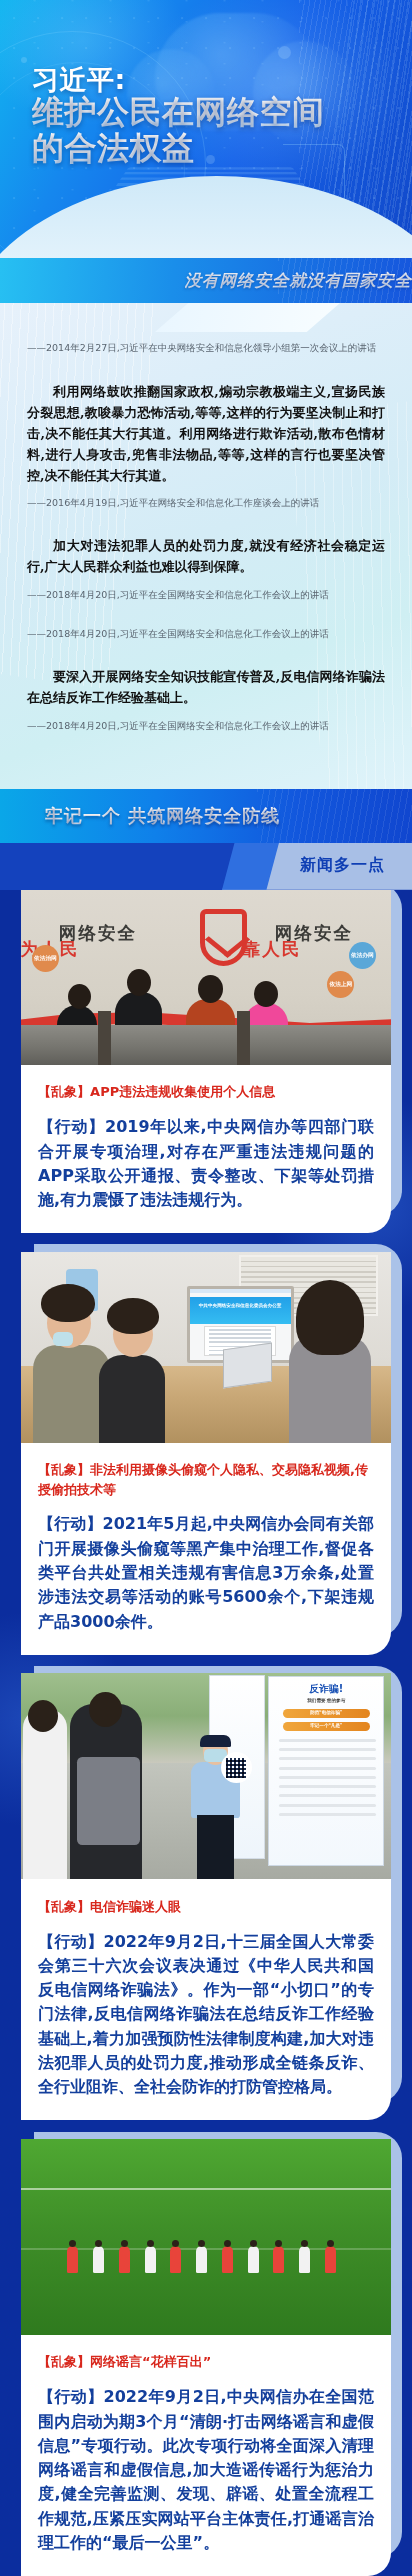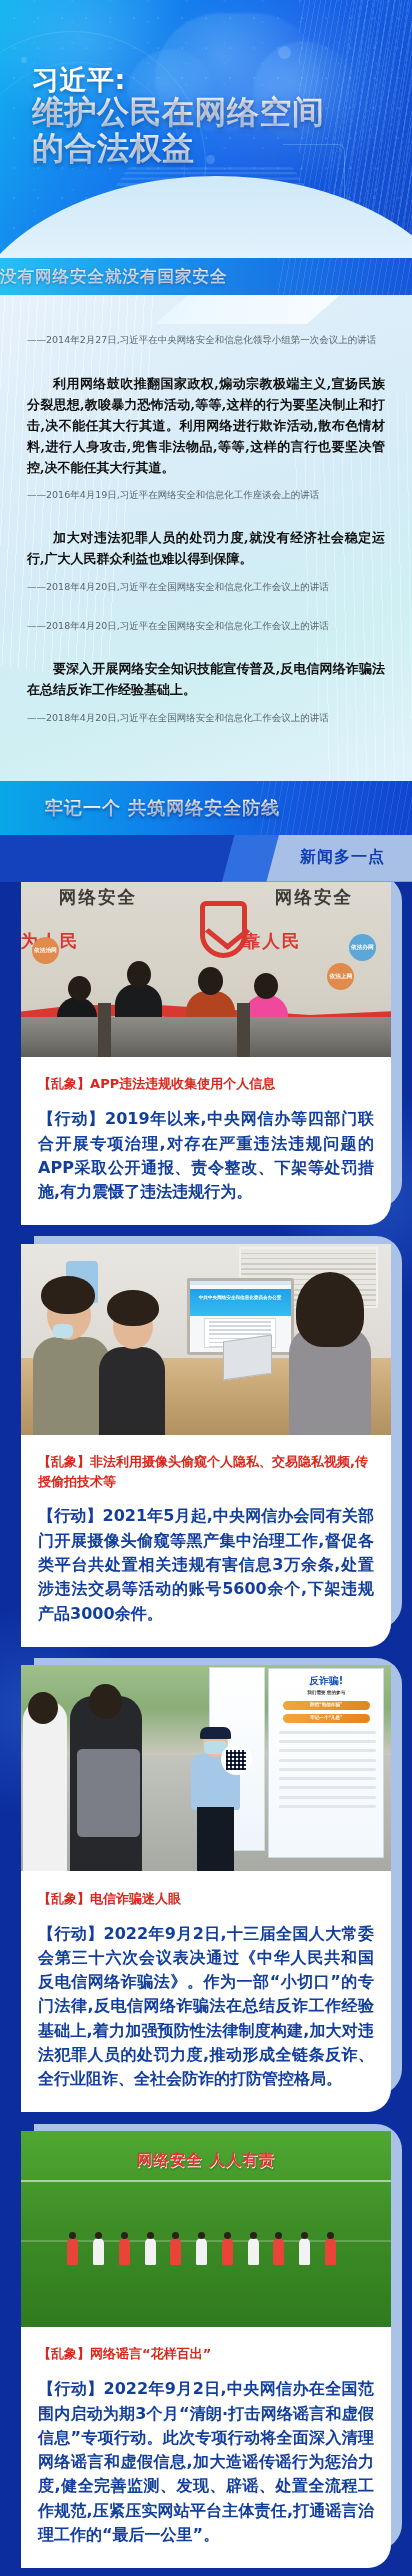--- a/index.html
+++ b/index.html
@@ -82,23 +82,23 @@
     background:linear-gradient(180deg,#ffffff 55%,#bcd9f5 100%);
     -webkit-background-clip:text; background-clip:text; color:transparent;}
   .hero .curve{
     position:absolute; left:-41px; bottom:-88px; width:515px; height:170px;
     border-radius:50% 50% 0 0 / 100% 100% 0 0;
     background:linear-gradient(180deg,#cfe9f8 0%,#eaf6fd 70%,#f2fafd 100%);
   }
 
   
   .band{
-    position:relative; width:412px; height:37px; overflow:hidden;
+    position:relative; width:412px; height:45px; overflow:hidden;
     background:linear-gradient(95deg,#27c0f2 0%,#1a8eea 42%,#1656dd 100%);
-    display:flex; align-items:center; justify-content:flex-start;
+    display:flex; align-items:center; justify-content:flex-end;font-style:italic;
   }
   .band .sheen{
     position:absolute; right:0; top:0; width:134px; height:45px;
     background:repeating-linear-gradient(100deg, rgba(255,255,255,.10) 0 1px, rgba(255,255,255,0) 1px 5.7px);
   }
   .band-text{
     position:relative; font-size:16.5px; font-weight:bold; letter-spacing:1px;
     font-family:"DejaVu Sans","Liberation Sans",sans-serif;
     background:linear-gradient(180deg,#ffffff 52%,#cfe0f4 100%);
     -webkit-background-clip:text; background-clip:text; color:transparent;
@@ -200,21 +200,21 @@
     background:#aac2e8; border-radius:0 26px 26px 0;
   }
   .card .inner{
     position:relative; background:#ffffff; border-radius:0 0 23px 0; overflow:hidden;
   }
   .photo{ position:relative; width:100%; overflow:hidden; }
 
   
   .photo1{ height:175px; background:linear-gradient(180deg,#ded9d0 0%,#d6d1c6 60%,#cbc6bb 100%); }
   .photo1 .wall-txt{
-    position:absolute; top:3px; left:0; right:0; text-align:center;
+    position:absolute; top:31px; left:0; right:0; text-align:center;
     font-family:"DejaVu Sans","Liberation Sans",sans-serif;
     font-weight:bold; color:#3b3b38; font-size:17.5px; letter-spacing:2.1px;
   }
   .photo1 .wall-red{
     position:absolute; top:47px; left:0; right:0; text-align:left;
     font-family:"DejaVu Sans","Liberation Sans",sans-serif;
     font-weight:bold; color:#d8382f; font-size:17.5px; letter-spacing:2.1px;
   }
   .photo1 .shield{
     position:absolute; left:179px; top:19.6px; width:47px; height:57px;
@@ -544,21 +544,20 @@
       </div>
     </div>
   </article>
 
   <article class="card">
     <div class="shadowpane"></div>
     <div class="inner">
       <div class="photo photo4">
         <div class="line" style="top:49px;"></div>
         <div class="line" style="top:109px;opacity:.4;"></div>
-        <div class="ttl">网络安全 人人有责</div>
         <div class="stu" style="left:46px;background:#e8443a;">
             <i></i>
           </div>
         <div class="stu" style="left:72px;background:#f2f2f2;">
             <i></i>
           </div>
         <div class="stu" style="left:98px;background:#e8443a;">
             <i></i>
           </div>
         <div class="stu" style="left:124px;background:#f2f2f2;">

